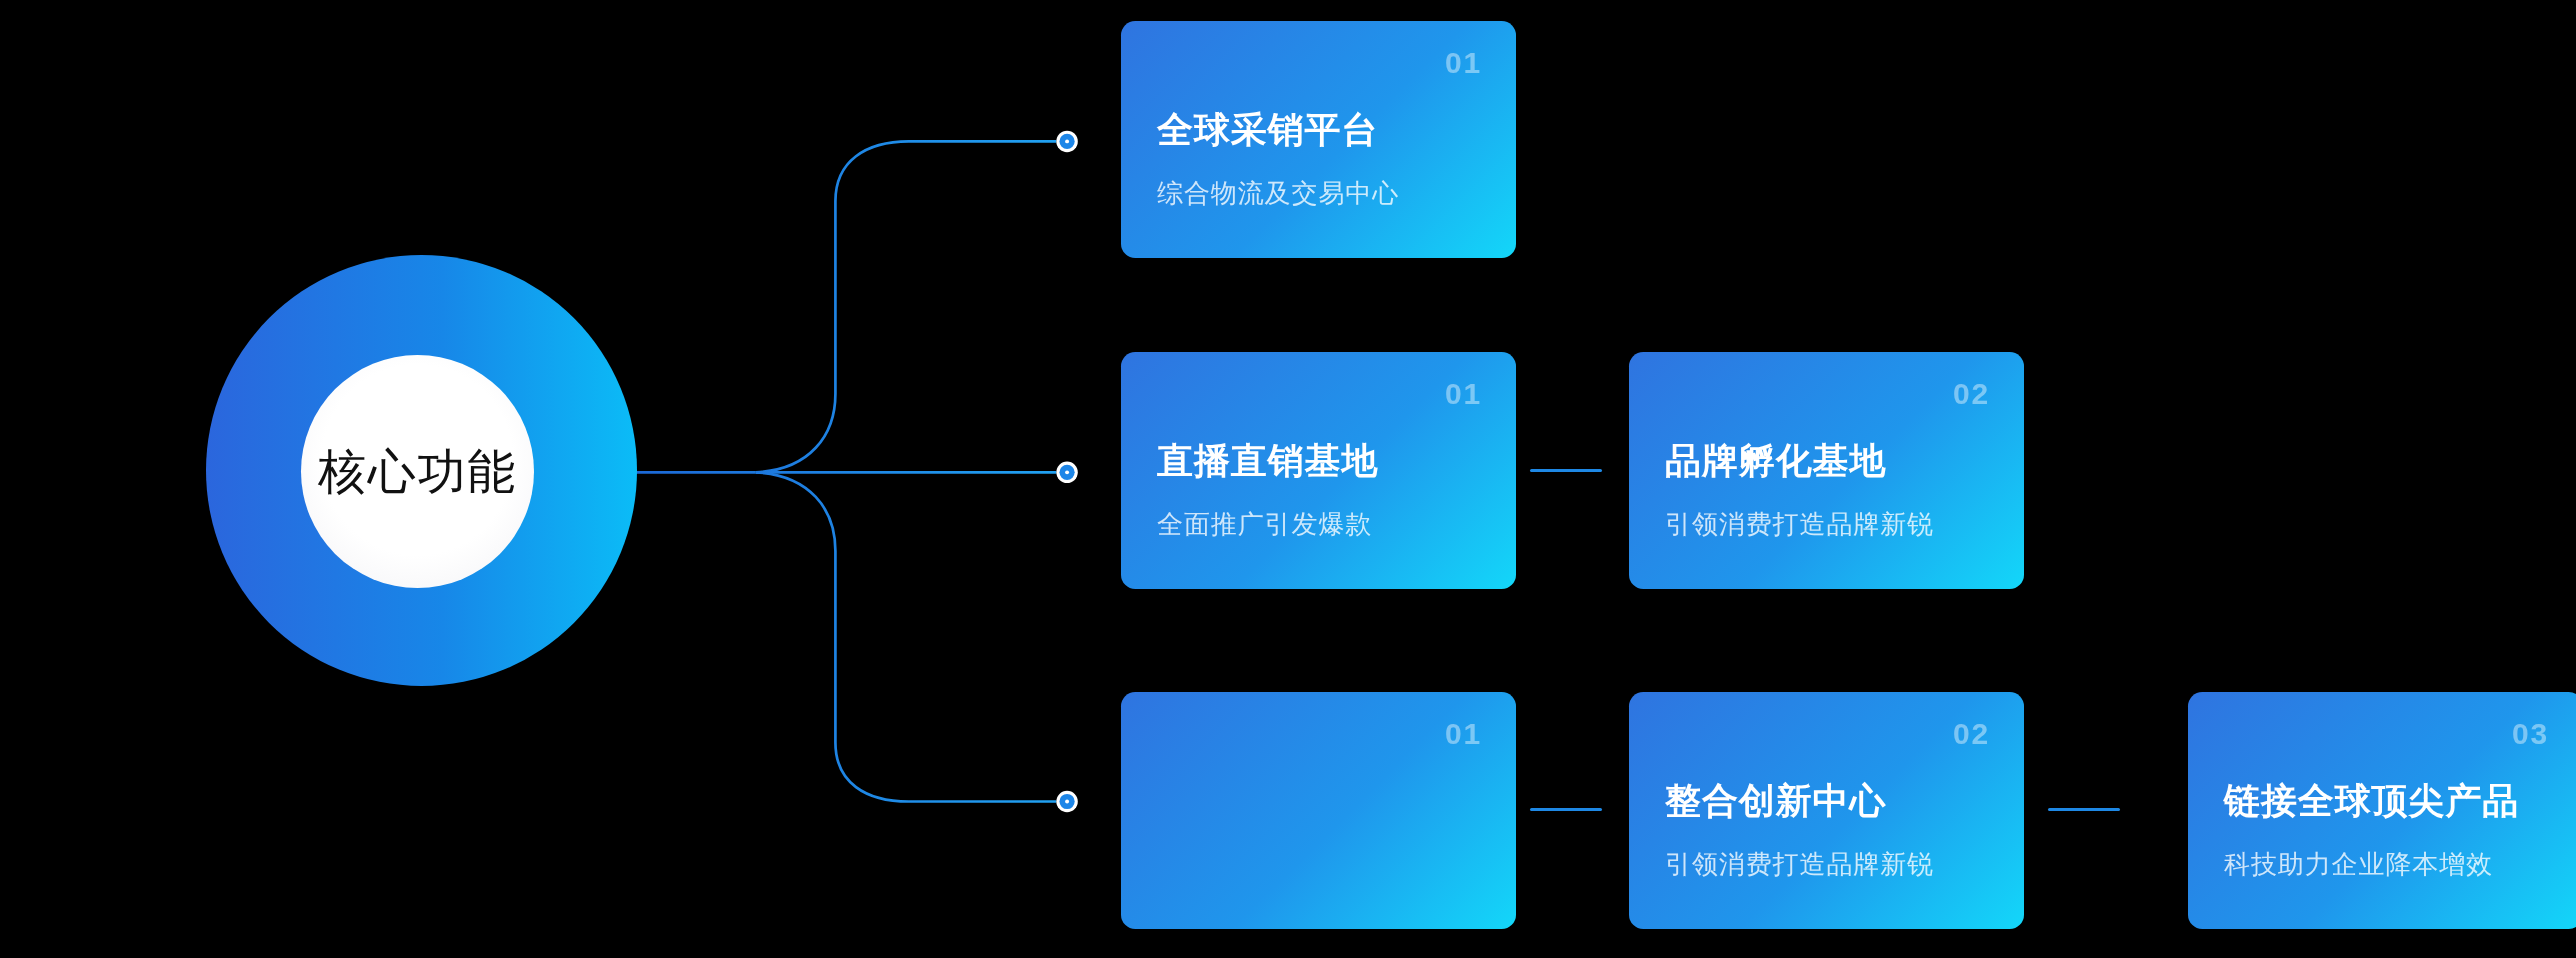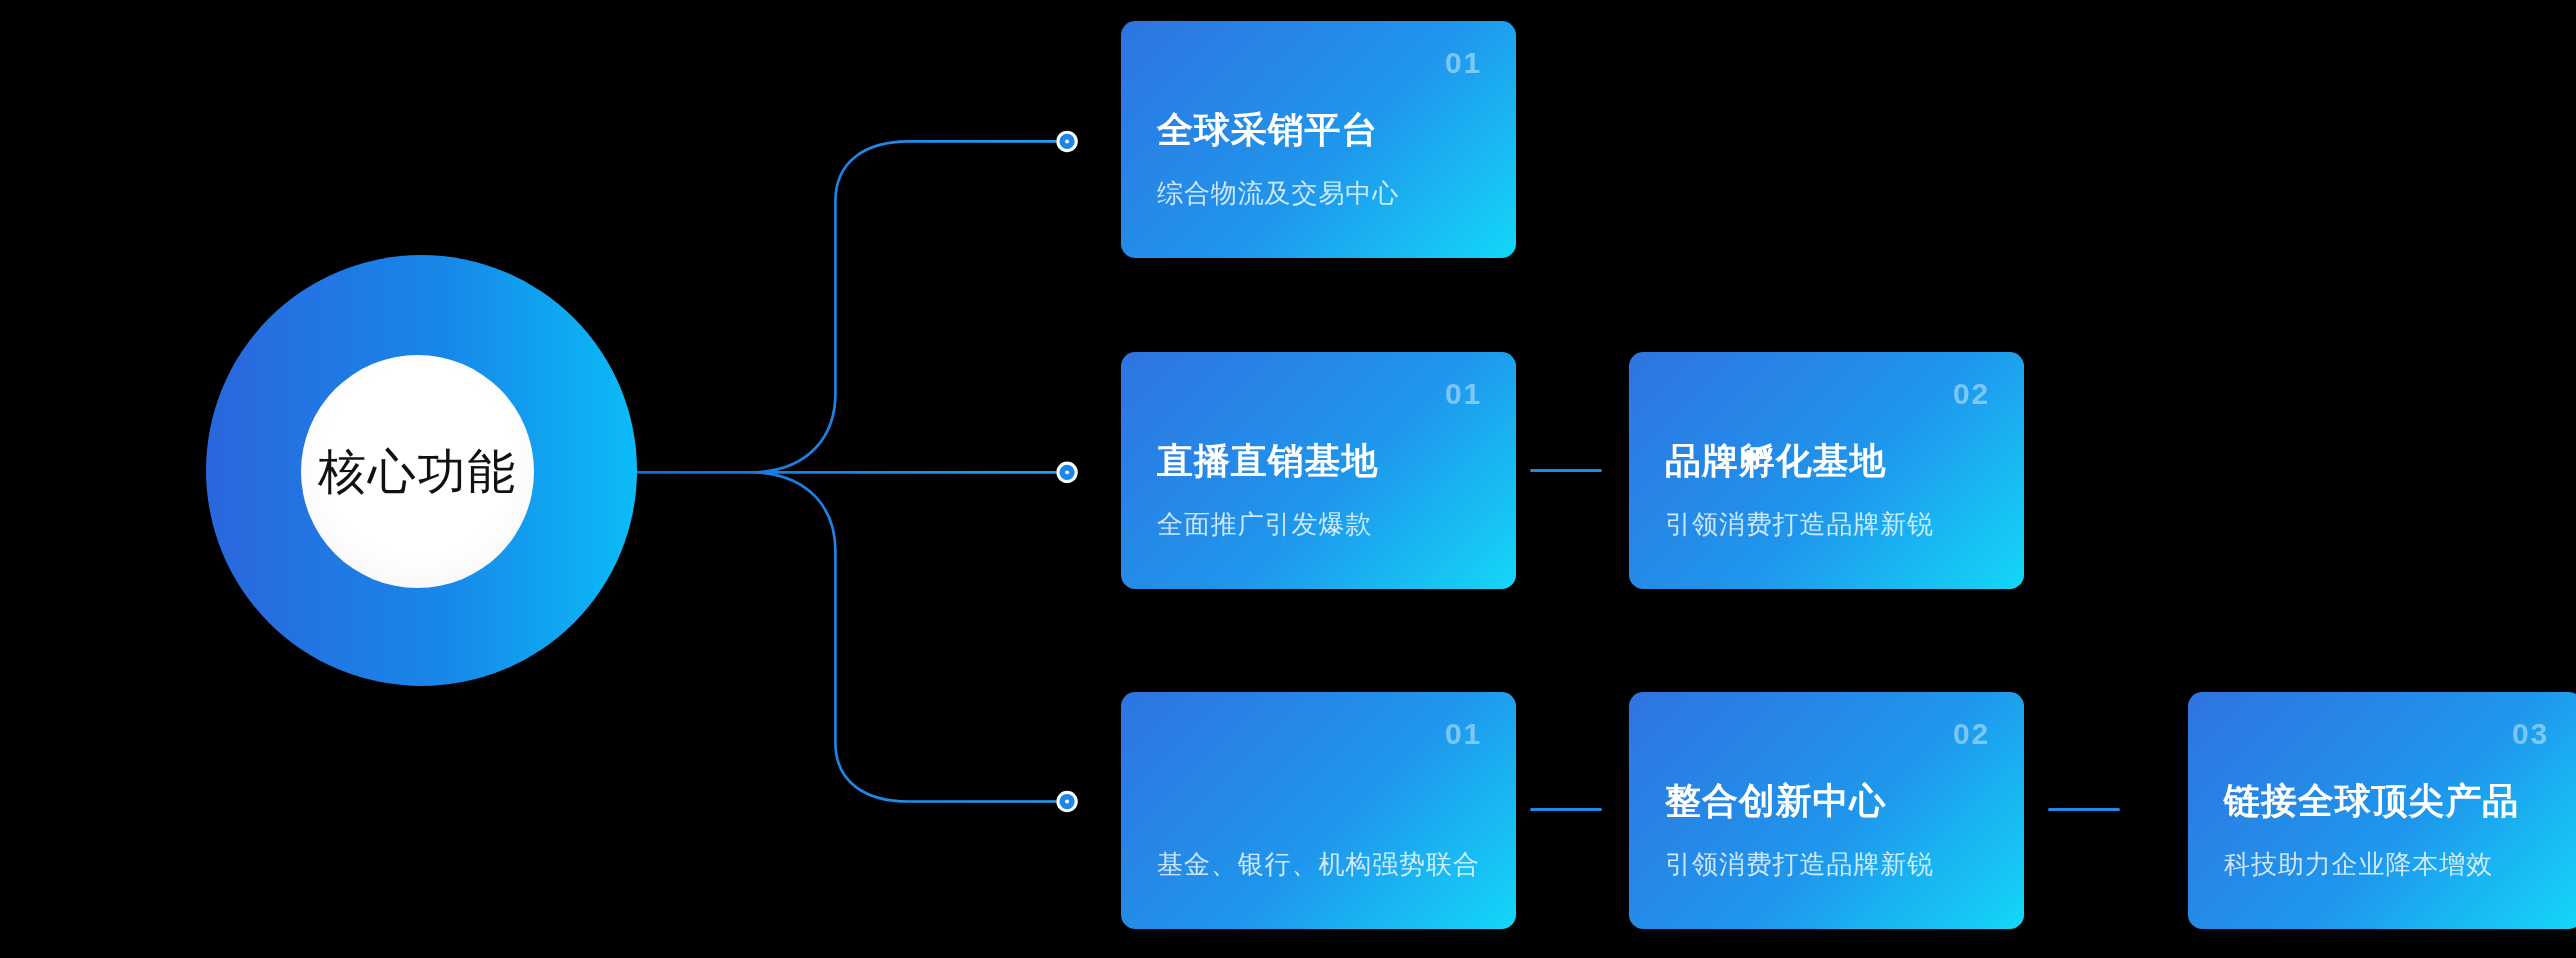--- a/index.html
+++ b/index.html
@@ -118,21 +118,20 @@
 </div>
 <div class="link link-r2"></div>
 <div class="card r2c2">
   <div class="num">02</div>
   <div class="title">品牌孵化基地</div>
   <div class="subtitle">引领消费打造品牌新锐</div>
 </div>
 
 <div class="card r3c1">
   <div class="num">01</div>
-  <div class="subtitle">基金、银行、机构强势联合</div>
 </div>
 <div class="link link-r3a"></div>
 <div class="card r3c2">
   <div class="num">02</div>
   <div class="title">整合创新中心</div>
   <div class="subtitle">引领消费打造品牌新锐</div>
 </div>
 <div class="link link-r3b"></div>
 <div class="card r3c3">
   <div class="num">03</div>

